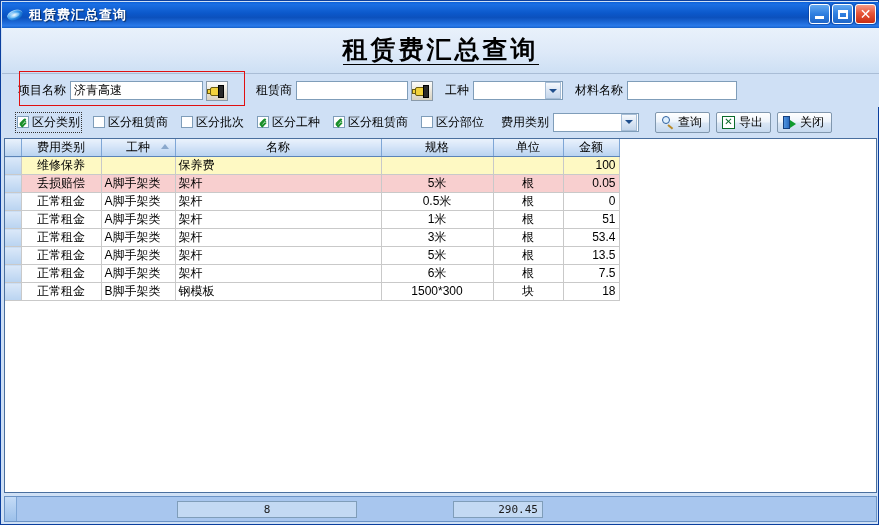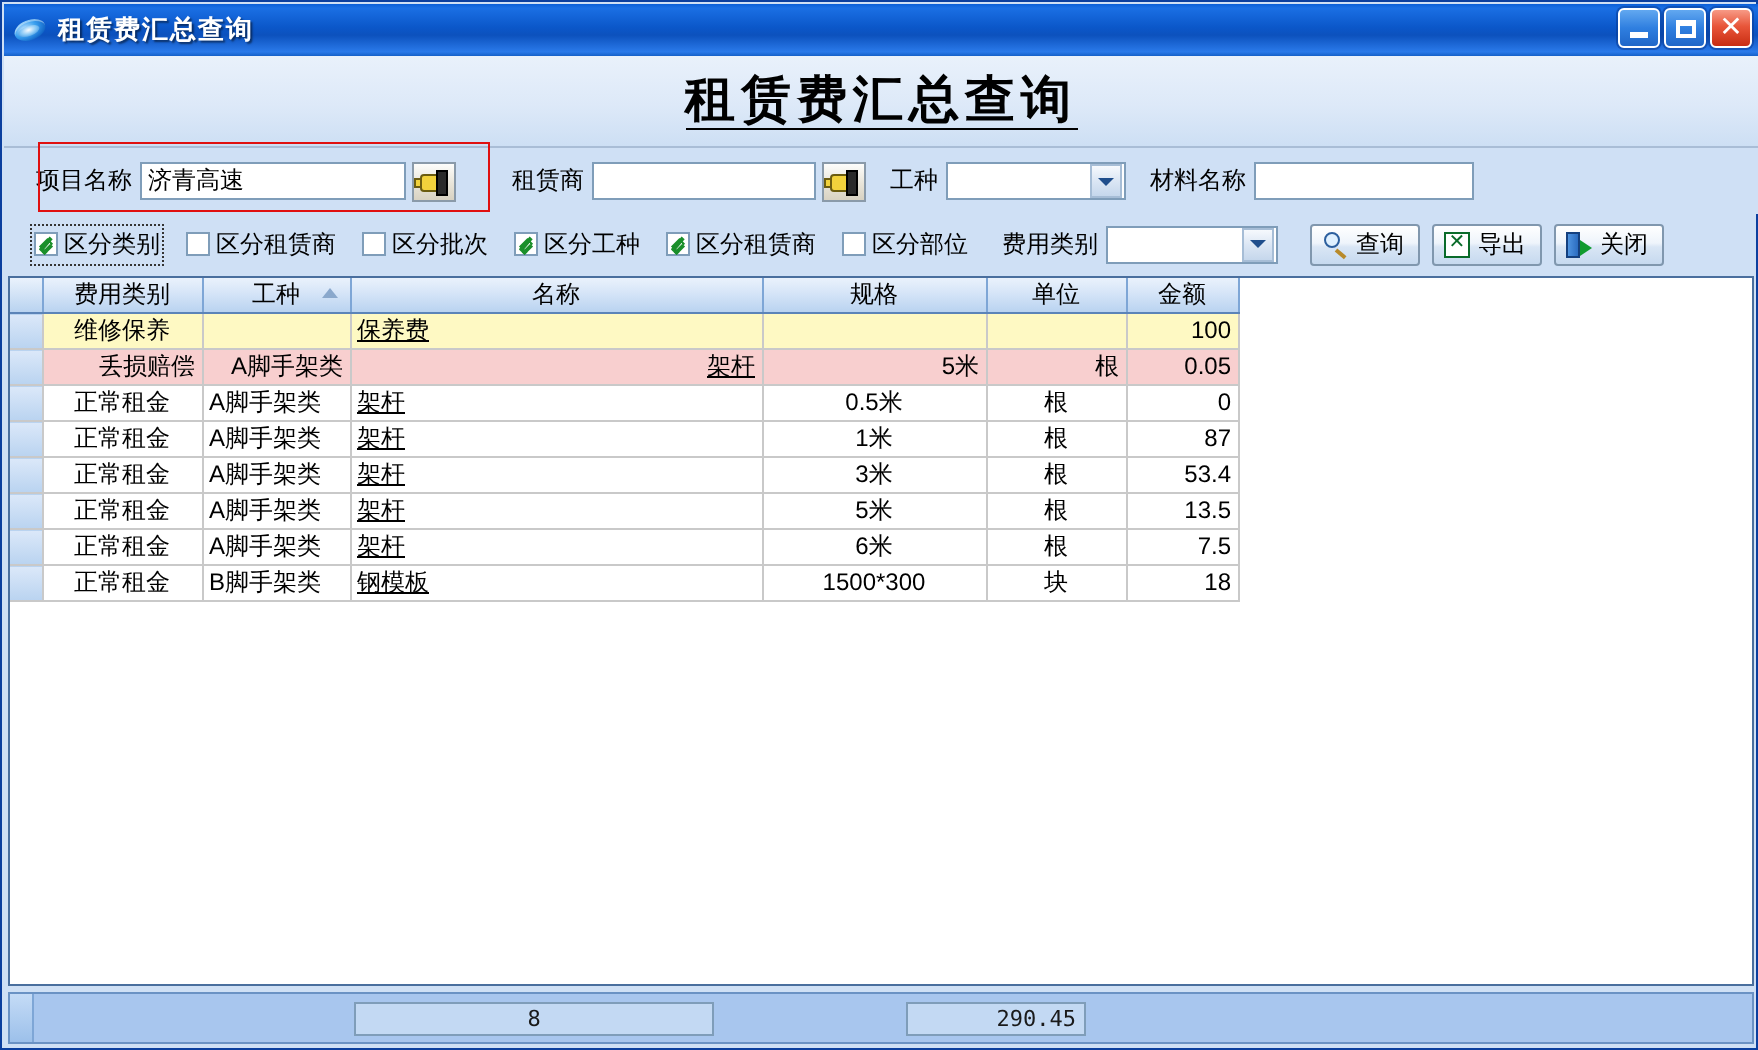--- a/index.html
+++ b/index.html
@@ -232,26 +232,26 @@
     border-right:1px solid #c9c9c9;
     border-bottom:1px solid #c9c9c9;
   }
   td.rowhdr{
     background:linear-gradient(to bottom,#dbe8f9,#b9d3f0);
     border-right:1px solid #7ea6d6;
     padding:0;
   }
   .c-cat{text-align:center;}
   .c-trade{text-align:left;font-size:11px;}
-  .c-name{text-align:left;text-decoration:underline;}
+  .c-name{text-align:left;}
   .c-spec{text-align:center;}
   .c-unit{text-align:center;}
   .c-amt{text-align:right;padding-right:5px;}
   tr.r-yellow td{background:#fef9c3;}
-  tr.r-pink td{background:#f8cfcf;text-align:right;}
+  tr.r-pink td{background:#f8cfcf;}
   tr.r-yellow td.rowhdr,tr.r-pink td.rowhdr{background:linear-gradient(to bottom,#dbe8f9,#b9d3f0);}
   .sortmark{
     position:absolute;right:6px;top:5px;
     width:0;height:0;
     border-left:4px solid transparent;border-right:4px solid transparent;
     border-bottom:5px solid #8aa8cc;
   }
   
   .statusbar{
     position:absolute;left:3px;top:495px;width:873px;height:26px;
@@ -455,21 +455,21 @@
           <td class="c-unit">根</td>
           <td class="c-amt">0</td>
         </tr>
         <tr>
           <td class="rowhdr"></td>
           <td class="c-cat">正常租金</td>
           <td class="c-trade">A脚手架类</td>
           <td class="c-name">架杆</td>
           <td class="c-spec">1米</td>
           <td class="c-unit">根</td>
-          <td class="c-amt">87</td>
+          <td class="c-amt">51</td>
         </tr>
         <tr>
           <td class="rowhdr"></td>
           <td class="c-cat">正常租金</td>
           <td class="c-trade">A脚手架类</td>
           <td class="c-name">架杆</td>
           <td class="c-spec">3米</td>
           <td class="c-unit">根</td>
           <td class="c-amt">53.4</td>
         </tr>

